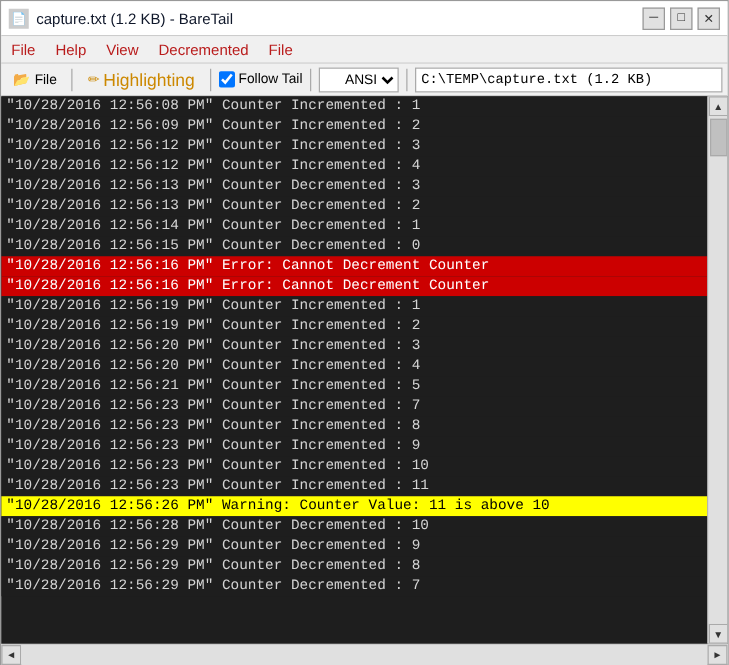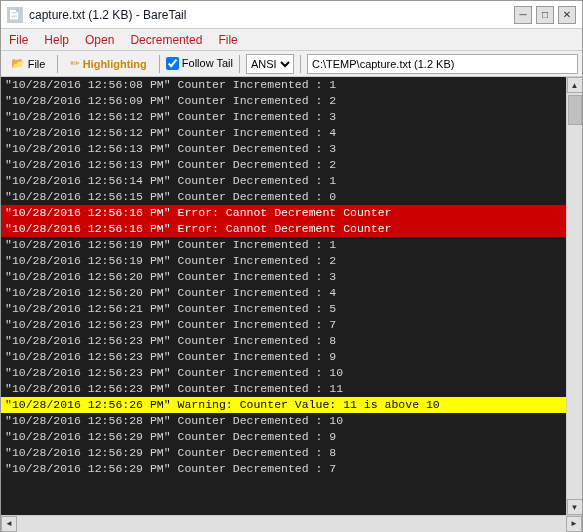--- a/index.html
+++ b/index.html
@@ -105,39 +105,41 @@
       margin: 0 2px;
     }
     .toolbar-checkbox {
       display: flex;
       gap: 3px;
       font-size: 11px;
       cursor: pointer;
     }
     .toolbar-highlight {
       color: #cc8800;
-      font-weight: bold;
-      font-size: 11px;
+      font-weight: normal;
+      font-size: 14px;
     }
     .toolbar-select {
       font-size: 11px;
       height: 20px;
       border: 1px solid #aaa;
       background: #fff;
+      padding-left: 16px;
     }
     .path-display {
       font-size: 11px;
       background: #fff;
       border: 1px solid #aaa;
       padding: 1px 4px;
       height: 20px;
       display: flex;
       align-items: center;
       flex: 1;
       color: #000;
+      font-family: Liberation Mono, monospace;
     }
     .log-area {
       flex: 1;
       background: #1e1e1e;
       overflow: hidden;
       position: relative;
       display: flex;
     }
     .log-content {
       flex: 1;
@@ -234,21 +236,21 @@
     <div class="title-controls">
       <div class="title-btn">─</div>
       <div class="title-btn">□</div>
       <div class="title-btn close">✕</div>
     </div>
   </div>
 
   <div class="menu-bar">
     <span class="menu-item">File</span>
     <span class="menu-item">Help</span>
-    <span class="menu-item">Open</span>
+    <span class="menu-item">View</span>
     <span class="menu-item">Decremented</span>
     <span class="menu-item">File</span>
   </div>
 
   <div class="toolbar">
     <div class="toolbar-btn">
       <span>📂</span>
       <span>File</span>
     </div>
     <div class="toolbar-sep"></div>

